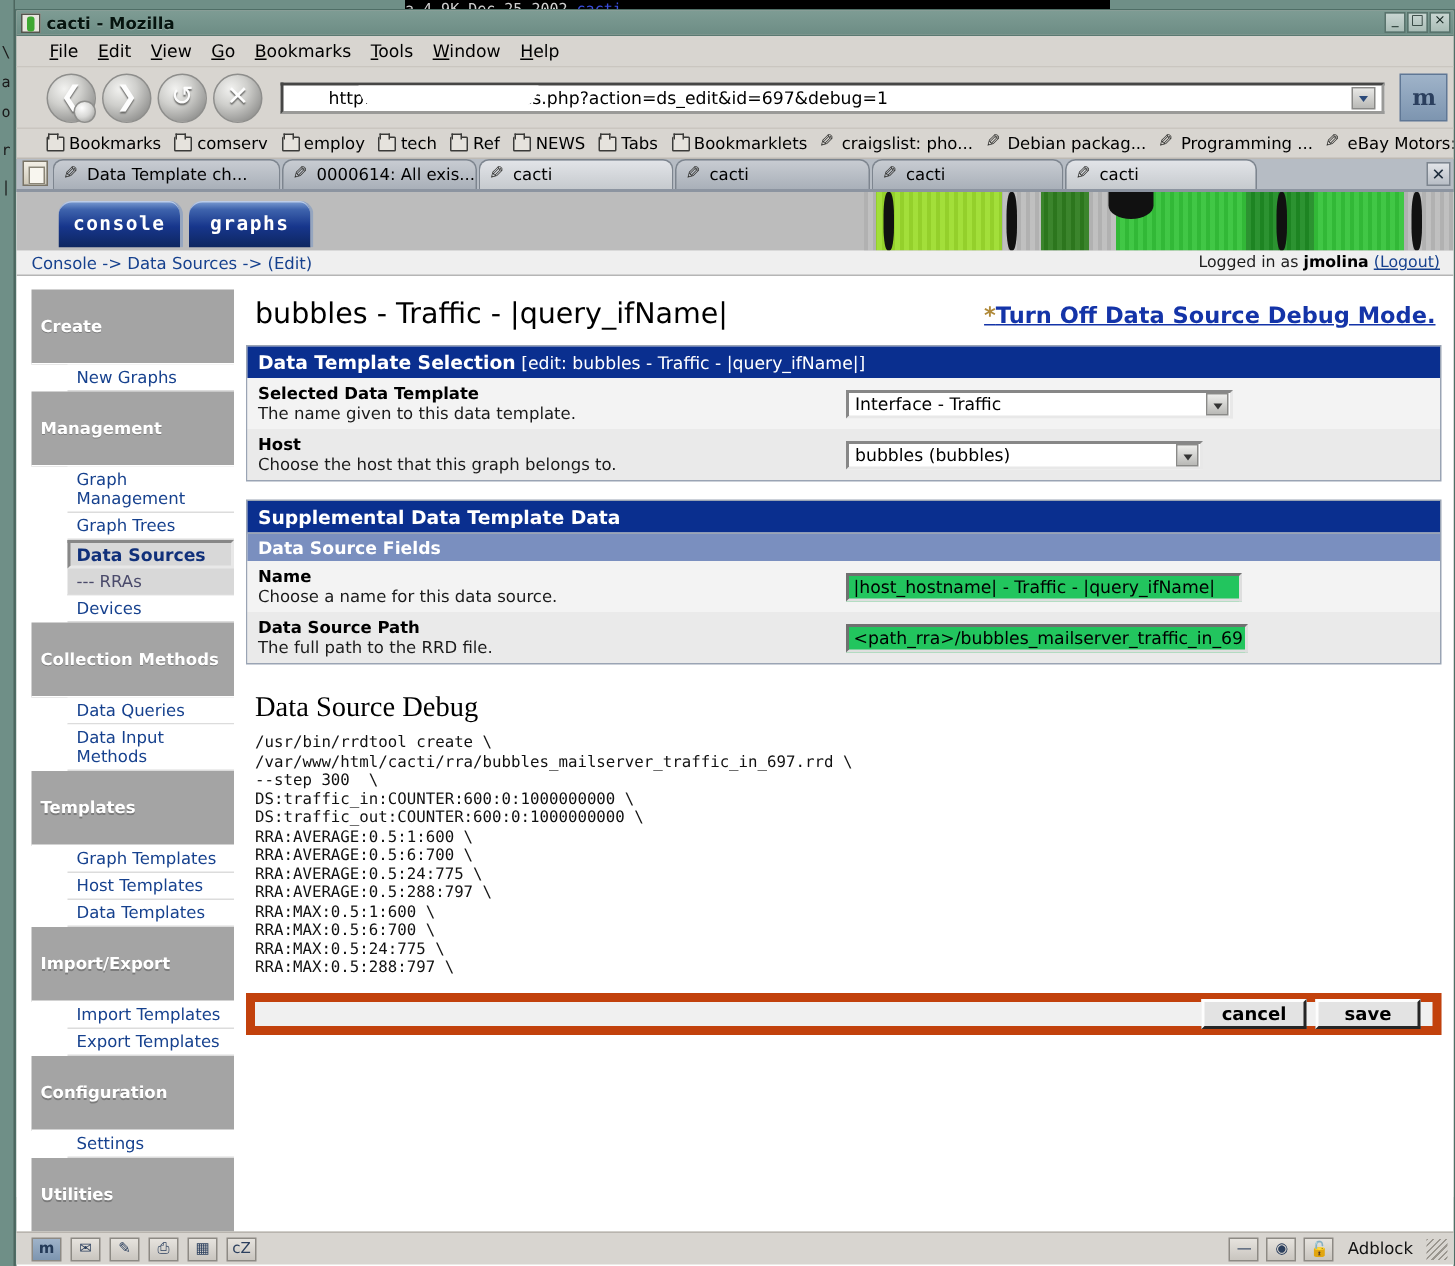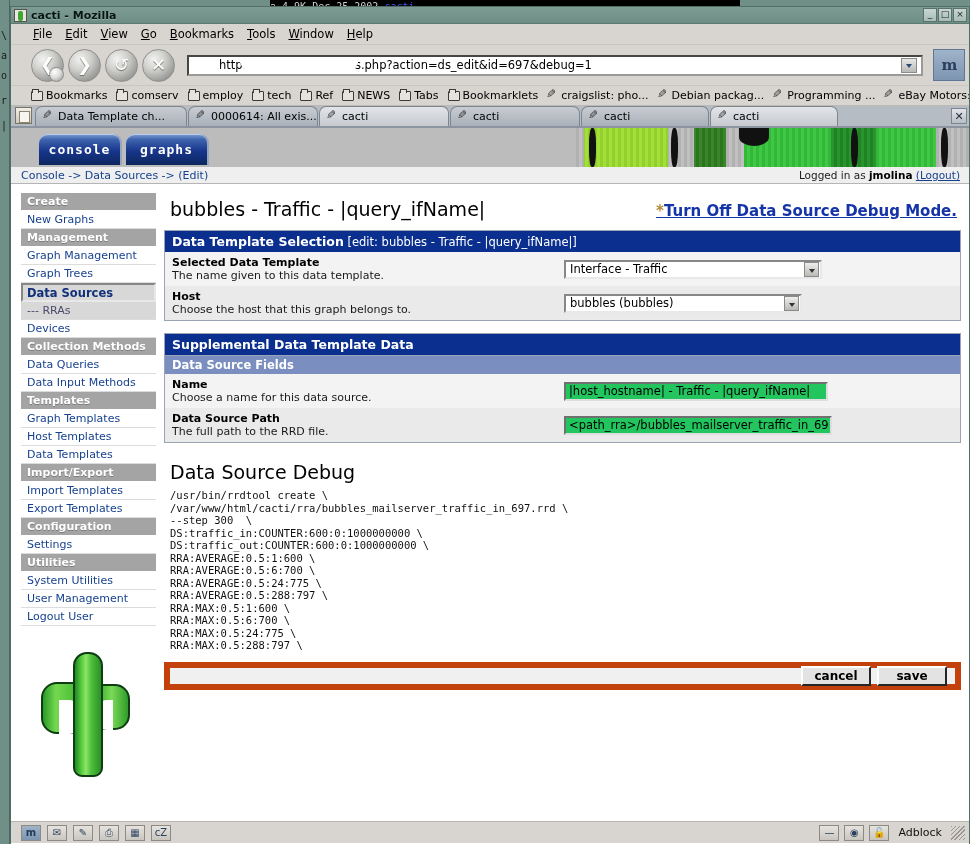--- a/index.html
+++ b/index.html
@@ -215,26 +215,26 @@
   #breadcrumbbar .loginfo { margin-left: auto; color: #1c1c1c; font-size:10.5px;}
   #breadcrumbbar .loginfo b { color:#000; }
   #breadcrumbbar .loginfo a { color: #16418e; }
 
   #body { display: flex; height: 614px; }
 
   
   #sidebar { width: 145px; flex: none; background: #fff; padding: 9px 0 0 10px; }
   .menuhead {
     background: #a4a4a4; color: #fff; font-weight: bold; font-size: 11px;
-    padding: 2px 6px; border-bottom: 1px solid #fff;
+    padding: 18px 6px; border-bottom: 1px solid #fff;
     text-shadow: 0 1px 0 rgba(0,0,0,.25);
   }
   .menuitem {
     font-size: 11px; padding: 2px 6px; color: #16418e;
-    border-bottom: 1px solid #dcdcdc; background: #fff;
+    border-bottom: 1px solid #dcdcdc; background: #fff; margin-left: 24px;
   }
   .menuitem.sel { background: #d8d8d8; font-weight: bold; color:#10307a; }
   .menuitem.sub { background: #d8d8d8; color: #4a4a6a; }
   #cactuslogo {
     margin: 16px 0 0 8px; width: 115px; height: 145px; position: relative;
   }
   .cbody {
     position:absolute; left:44px; top:10px; width:30px; height:125px;
     background: linear-gradient(to right,#1f8a24 0%,#56cc3f 25%,#8ee36a 42%,#4fc03a 62%,#2a8f28 100%);
     border: 2px solid #0d3d10; border-radius: 14px 14px 9px 9px;
@@ -292,21 +292,21 @@
     border-top:4px solid #333;
   }
   .txt {
     height: 19px; background:#22c55e; border: 2px solid;
     border-color:#707070 #dedede #dedede #707070;
     display:flex; align-items:center; font-size:11.5px; padding-left:3px;
     color:#000; overflow:hidden; white-space:nowrap;
   }
 
   #debugsec { padding: 6px 2px 0 6px; }
-  #debugsec h2 { margin:0 0 6px 0; font-size: 19px; font-weight: normal; color:#000;}
+  #debugsec h2 { margin:0 0 6px 0; font-size: 19px; font-weight: normal; color:#000;font-family:Liberation Serif, serif;}
   #debugpre {
     margin:0; font-family:"DejaVu Sans Mono","Liberation Mono",monospace;
     font-size: 10.5px; line-height: 12.5px; color:#111; white-space: pre;
   }
   #actionbar {
     margin-top: 10px; border:6px solid #c2410c; background:#f0f0f0;
     height: 28px; display:flex; align-items:center; justify-content:flex-end;
     padding-right: 8px; gap: 6px;
   }
   .btn {

